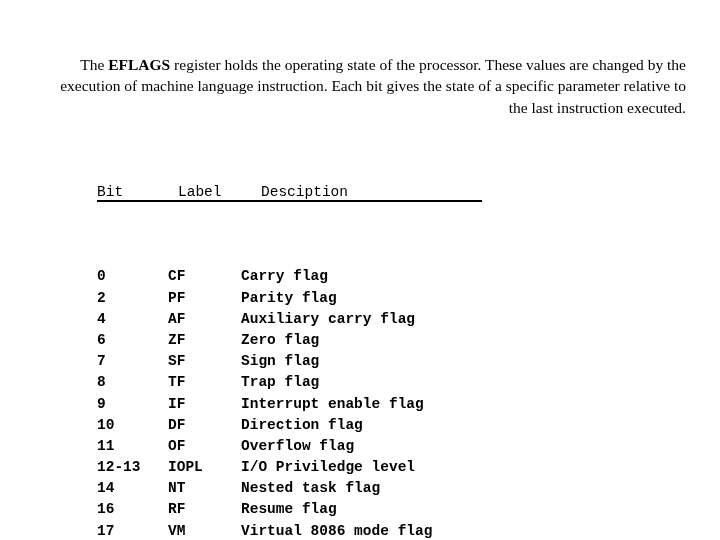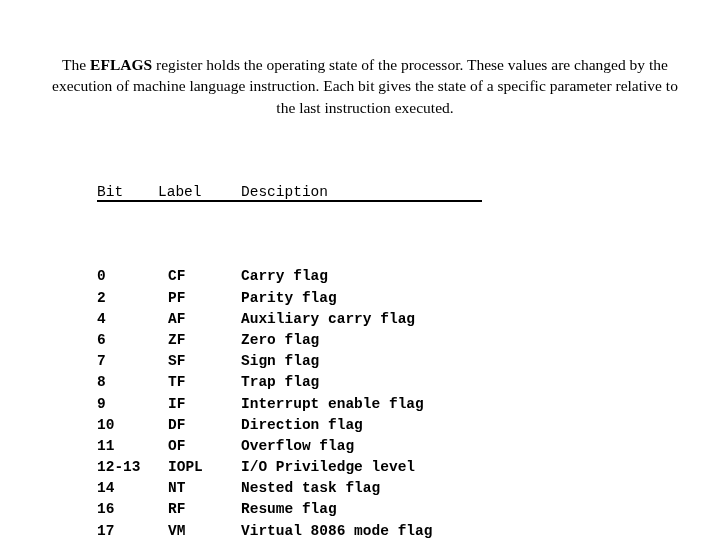--- a/index.html
+++ b/index.html
@@ -18,21 +18,21 @@
 
   
   .intro {
     position: absolute;
     left: 44px;
     top: 38px;
     width: 642px;
     font-family: "Liberation Serif", serif;
     font-size: 15.5px;
     line-height: 21.5px;
-    text-align: center;
+    text-align: right;
     color: #000;
   }
   .intro b {
     font-weight: bold;
   }
 
   
   .table-wrap {
     position: absolute;
     left: 97px;
@@ -73,20 +73,21 @@
     width: 83px;
     vertical-align: top;
   }
   .c-desc {
     display: inline-block;
     vertical-align: top;
   }
   
   .hdr-row .c-label {
     padding-left: 0;
+    margin-left: 20px;
   }
   .row .c-label {
     padding-left: 10px;
     width: 73px;
   }
 </style>
 </head>
 <body>
 
 <p class="intro"><span>The </span><b>EFLAGS</b><span> register holds the operating state of the processor. These values are changed by the execution of machine language instruction. Each bit gives the state of a specific parameter relative to the last instruction executed.</span></p>

